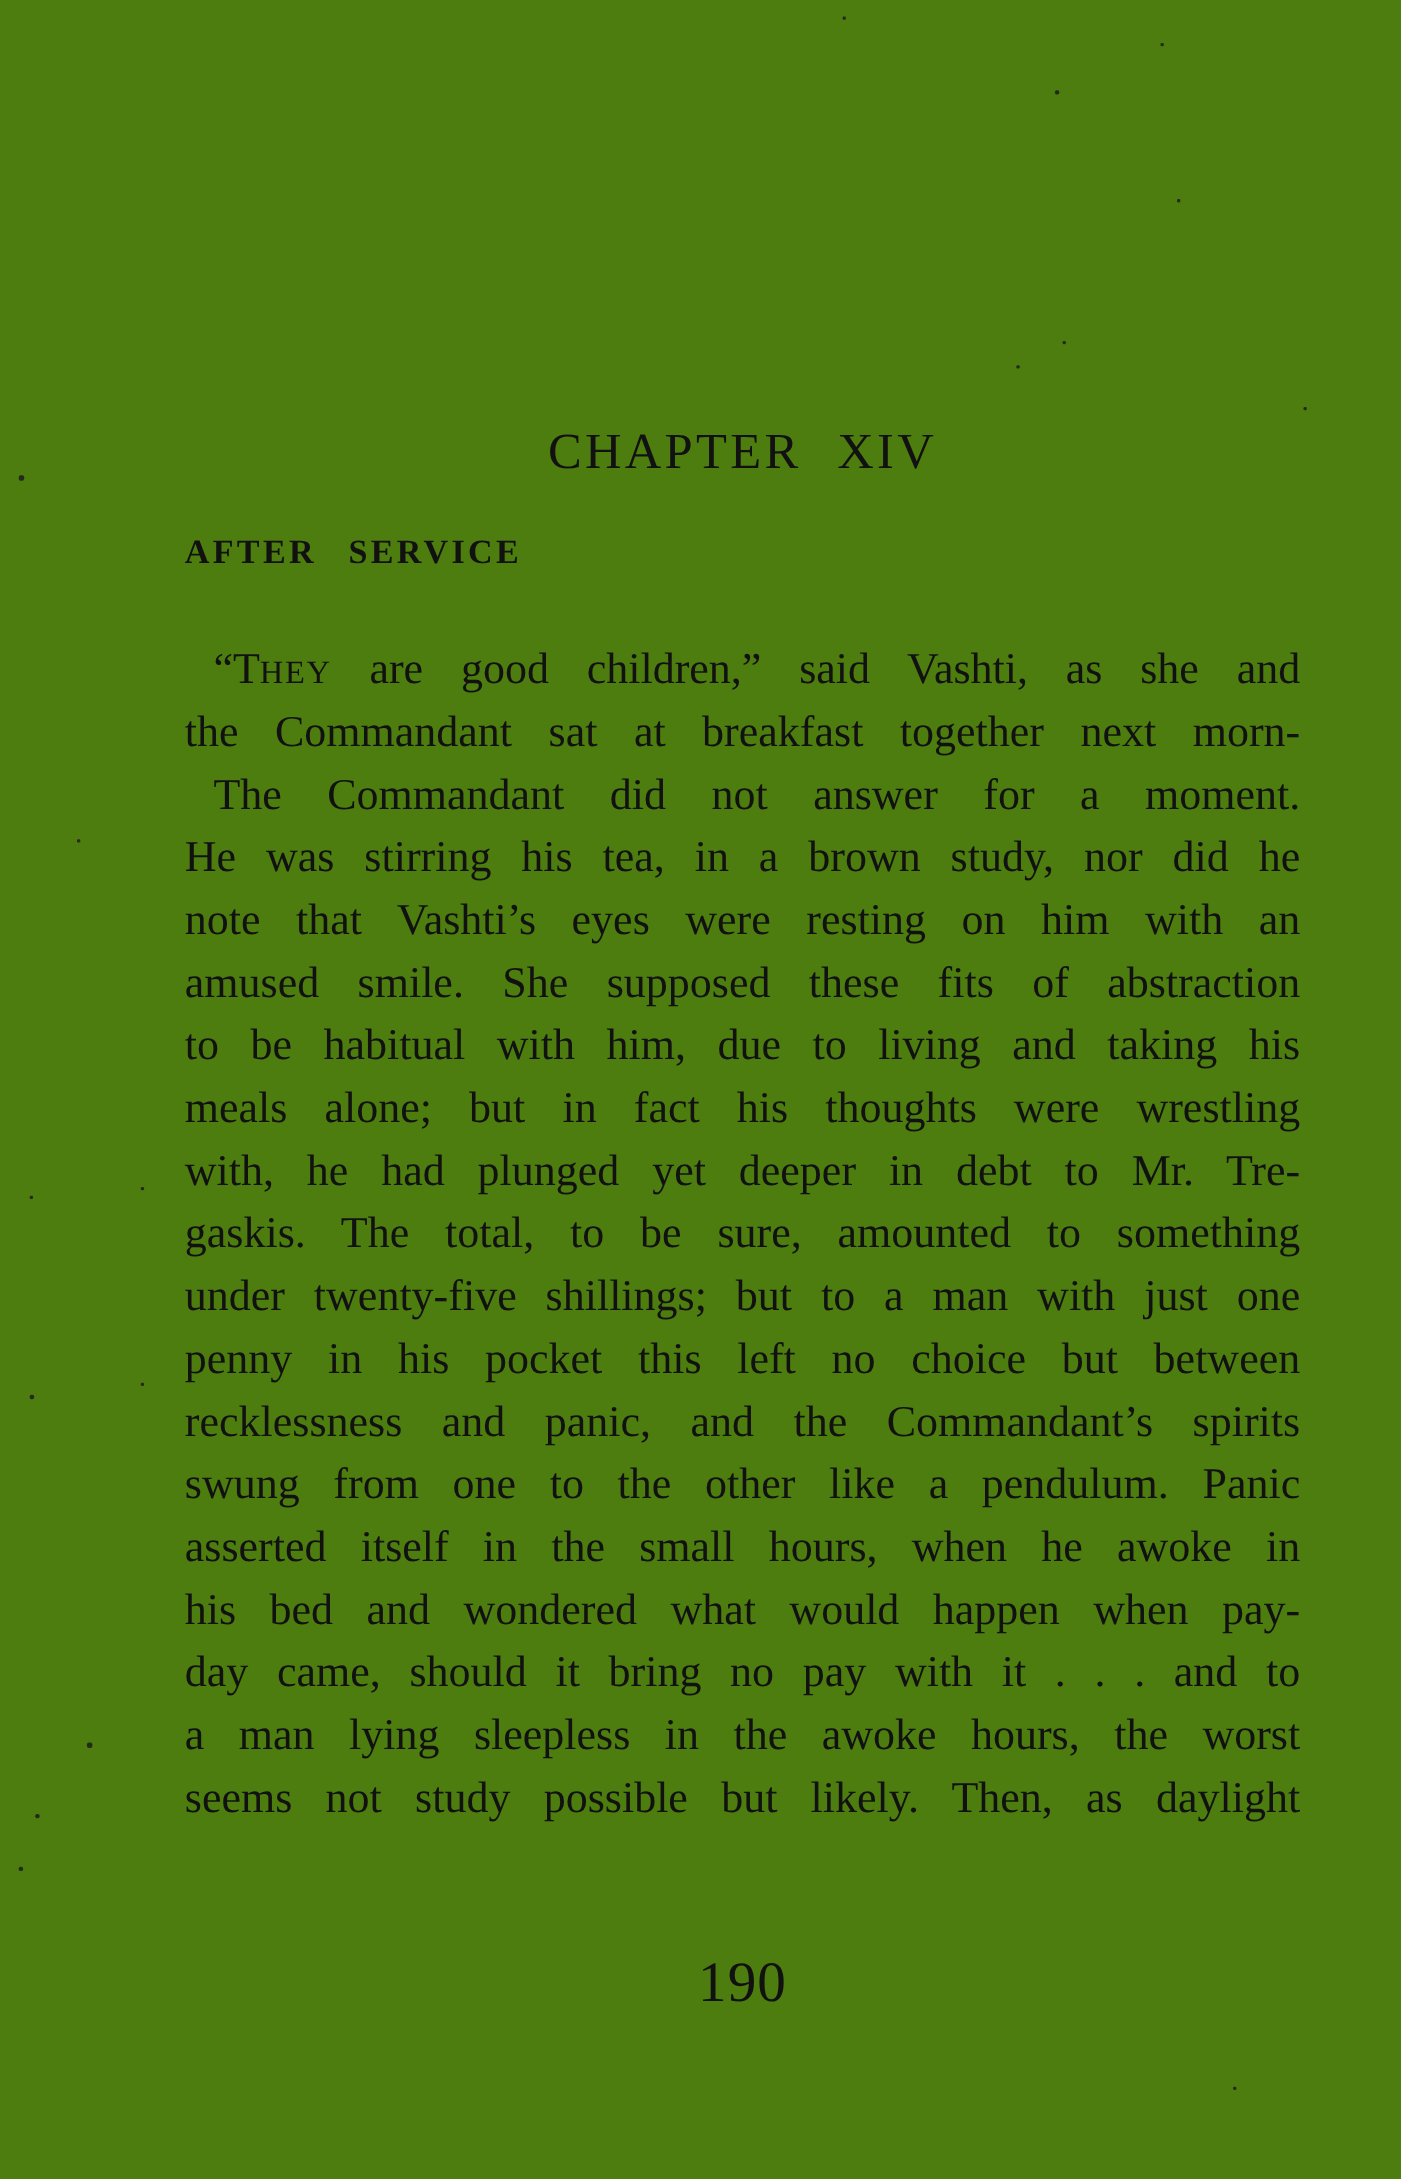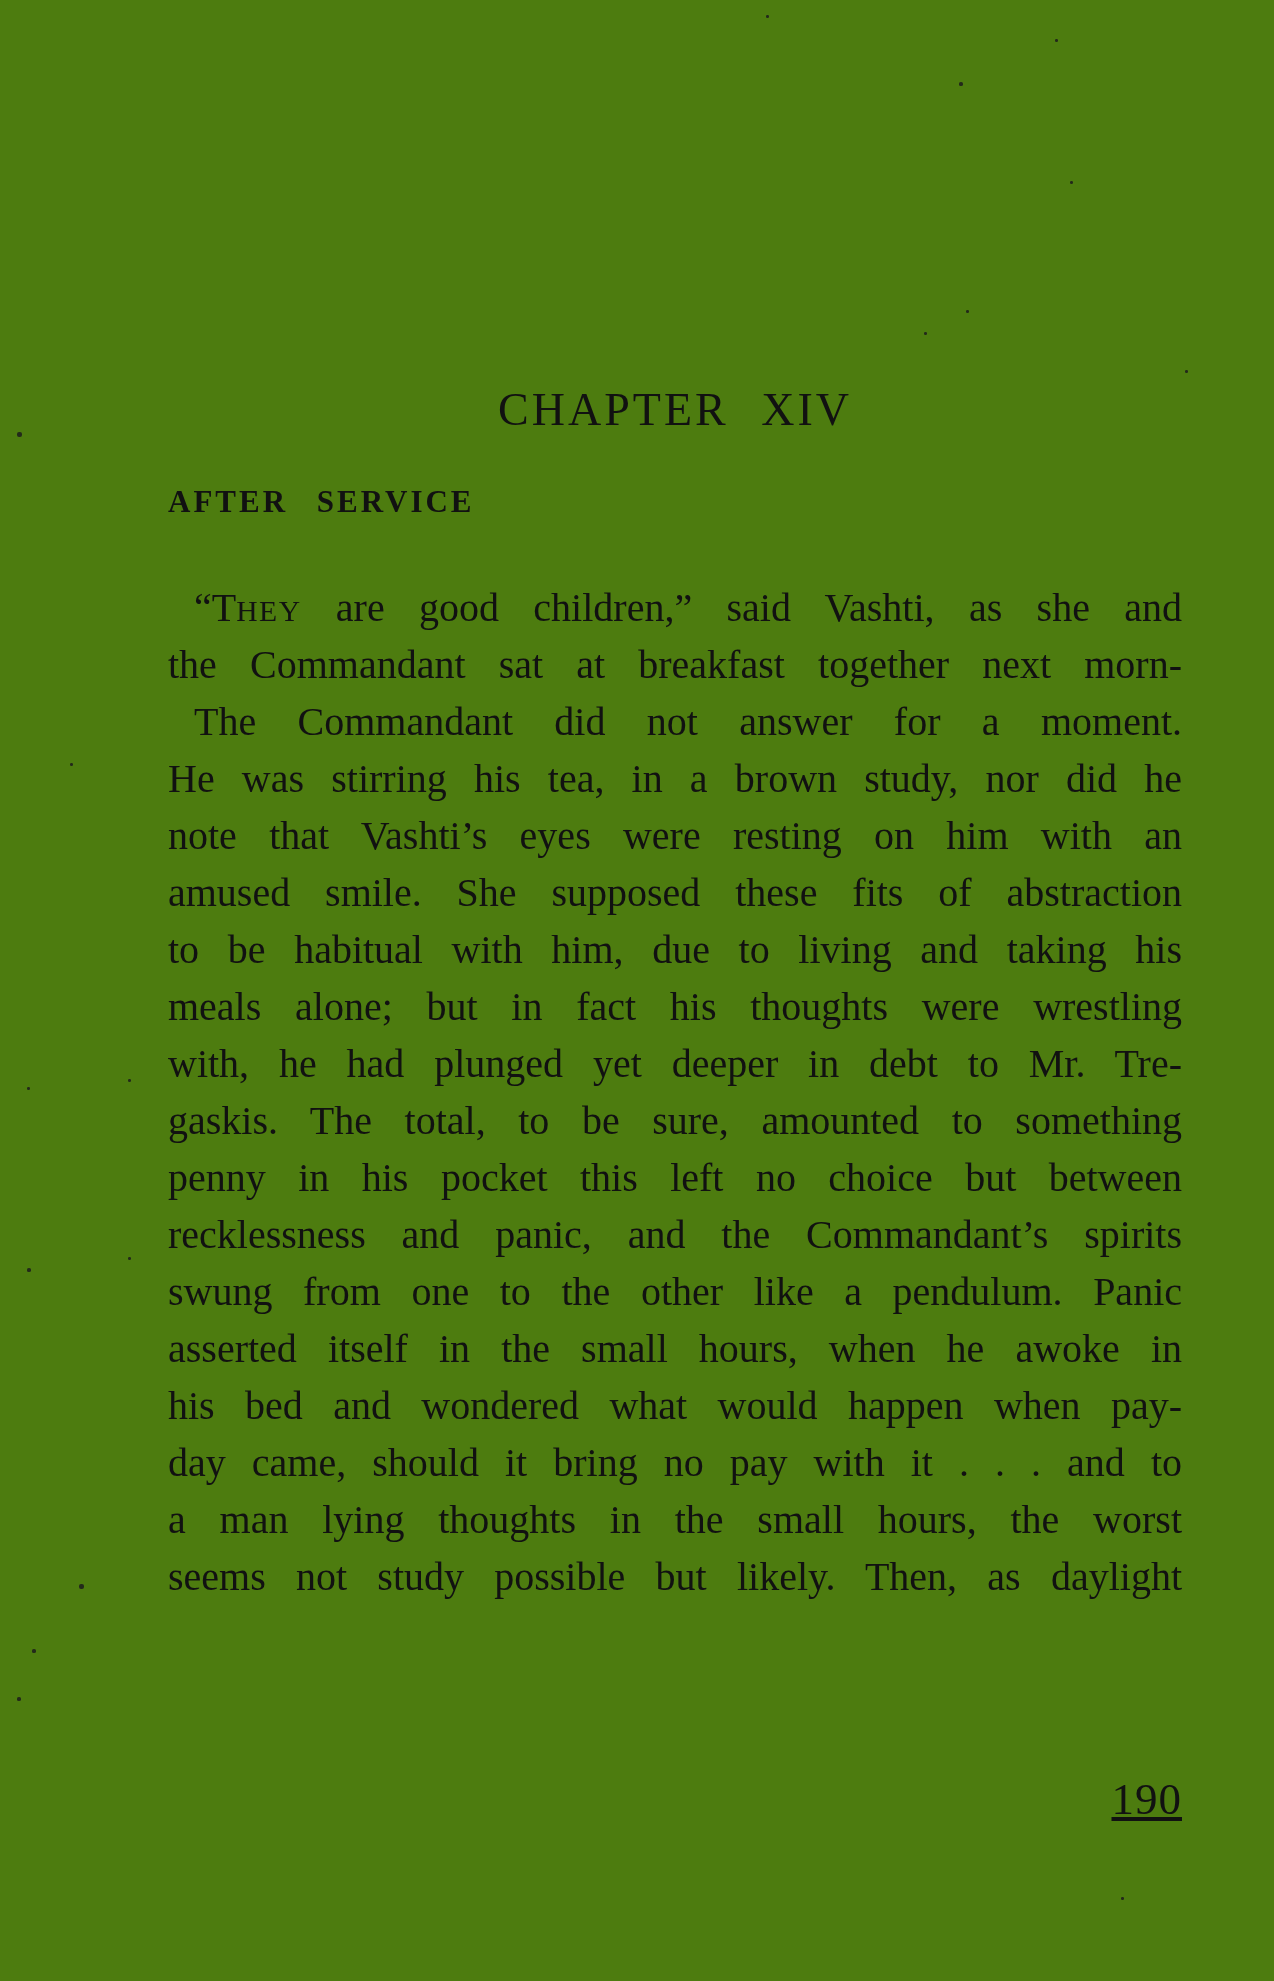--- a/index.html
+++ b/index.html
@@ -65,24 +65,23 @@
   }
   .sc {
     font-size: 0.74em;
     letter-spacing: 1.5px;
   }
   .page-number {
     position: absolute;
     top: 1773px;
     left: 168px;
     width: 1014px;
-    text-align: right;
-    font-size: 45px;
+    text-align: center;
+    font-size: 52px;
     letter-spacing: 1px;
-    text-decoration: underline;
   }
   .speck {
     position: absolute;
     background: #1c1c1c;
     opacity: 0.85;
     border-radius: 40%;
   }
 </style>
 </head>
 <body>
@@ -97,27 +96,28 @@
       </div>
       <div class="para">
         <div class="line indent">The Commandant did not answer for a moment.</div>
         <div class="line">He was stirring his tea, in a brown study, nor did he</div>
         <div class="line">note that Vashti’s eyes were resting on him with an</div>
         <div class="line">amused smile.  She supposed these fits of abstraction</div>
         <div class="line">to be habitual with him, due to living and taking his</div>
         <div class="line">meals alone; but in fact his thoughts were wrestling</div>
         <div class="line">with, he had plunged yet deeper in debt to Mr. Tre-</div>
         <div class="line">gaskis.  The total, to be sure, amounted to something</div>
+        <div class="line">under twenty-five shillings; but to a man with just one</div>
         <div class="line">penny in his pocket this left no choice but between</div>
         <div class="line">recklessness and panic, and the Commandant’s spirits</div>
         <div class="line">swung from one to the other like a pendulum.  Panic</div>
         <div class="line">asserted itself in the small hours, when he awoke in</div>
         <div class="line">his bed and wondered what would happen when pay-</div>
         <div class="line">day came, should it bring no pay with it . . . and to</div>
-        <div class="line">a man lying thoughts in the small hours, the worst</div>
+        <div class="line">a man lying sleepless in the awoke hours, the worst</div>
         <div class="line">seems not study possible but likely.  Then, as daylight</div>
       </div>
     </div>
   <div class="page-number">190</div>
   <div id="specks">
       <div class="speck" style="left: 766px; top: 15px; width: 3px; height: 3px;"></div>
       <div class="speck" style="left: 1055px; top: 39px; width: 3px; height: 3px;"></div>
       <div class="speck" style="left: 959px; top: 82px; width: 4px; height: 4px;"></div>
       <div class="speck" style="left: 1070px; top: 181px; width: 3px; height: 3px;"></div>
       <div class="speck" style="left: 966px; top: 310px; width: 3px; height: 3px;"></div>

